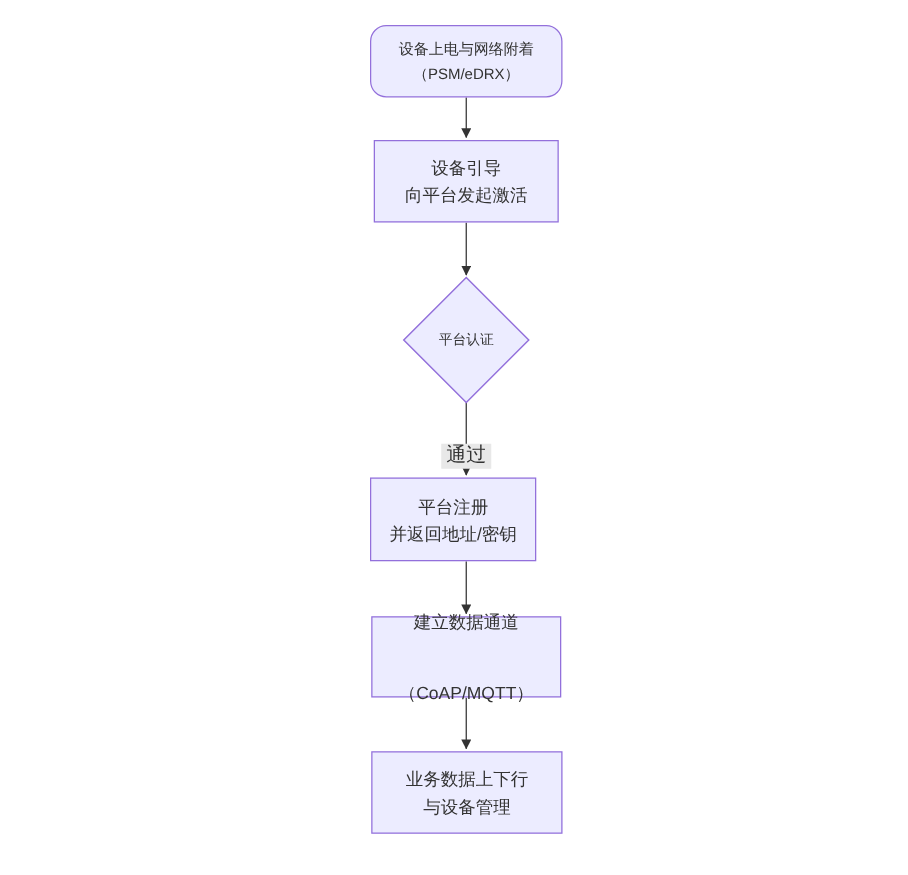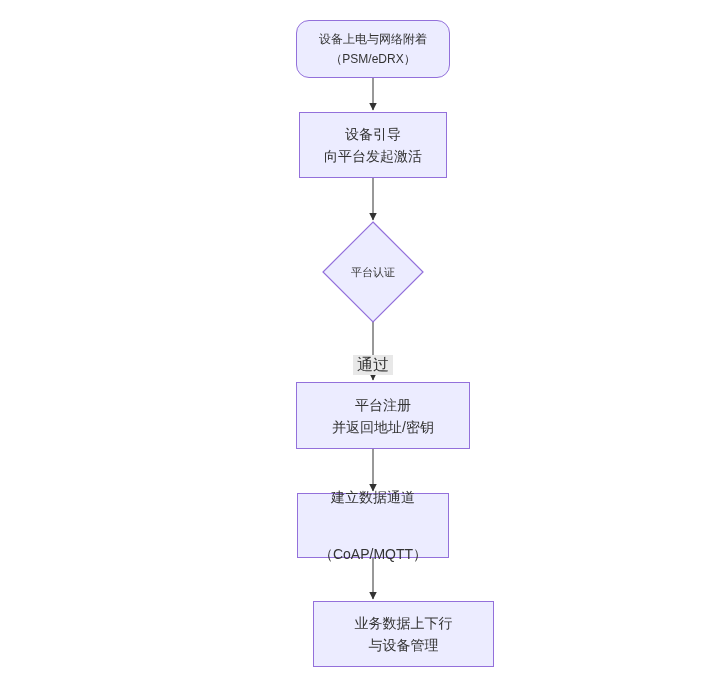--- a/index.html
+++ b/index.html
@@ -109,28 +109,28 @@
 
   <div class="node" style="left:299px;top:112px;width:148px;height:66px;align-items:center;">
     <div>设备引导</div>
     <div>向平台发起激活</div>
   </div>
 
   <div class="diamond-label">平台认证</div>
 
   <div class="edge-label">通过</div>
 
-  <div class="node" style="left:296px;top:382px;width:174px;height:67px;">
+  <div class="node" style="left:296px;top:382px;width:133px;height:67px;">
     <div>平台注册</div>
     <div>并返回地址/密钥</div>
   </div>
 
   <div class="node" style="left:297px;top:493px;width:152px;height:65px;gap:35px;">
     <div>建立数据通道</div>
     <div>（CoAP/MQTT）</div>
   </div>
 
-  <div class="node" style="left:297px;top:601px;width:181px;height:66px;margin-left:16px;">
+  <div class="node" style="left:297px;top:601px;width:153px;height:66px;">
     <div>业务数据上下行</div>
     <div>与设备管理</div>
   </div>
 
 </div>
 
 </body></html>

